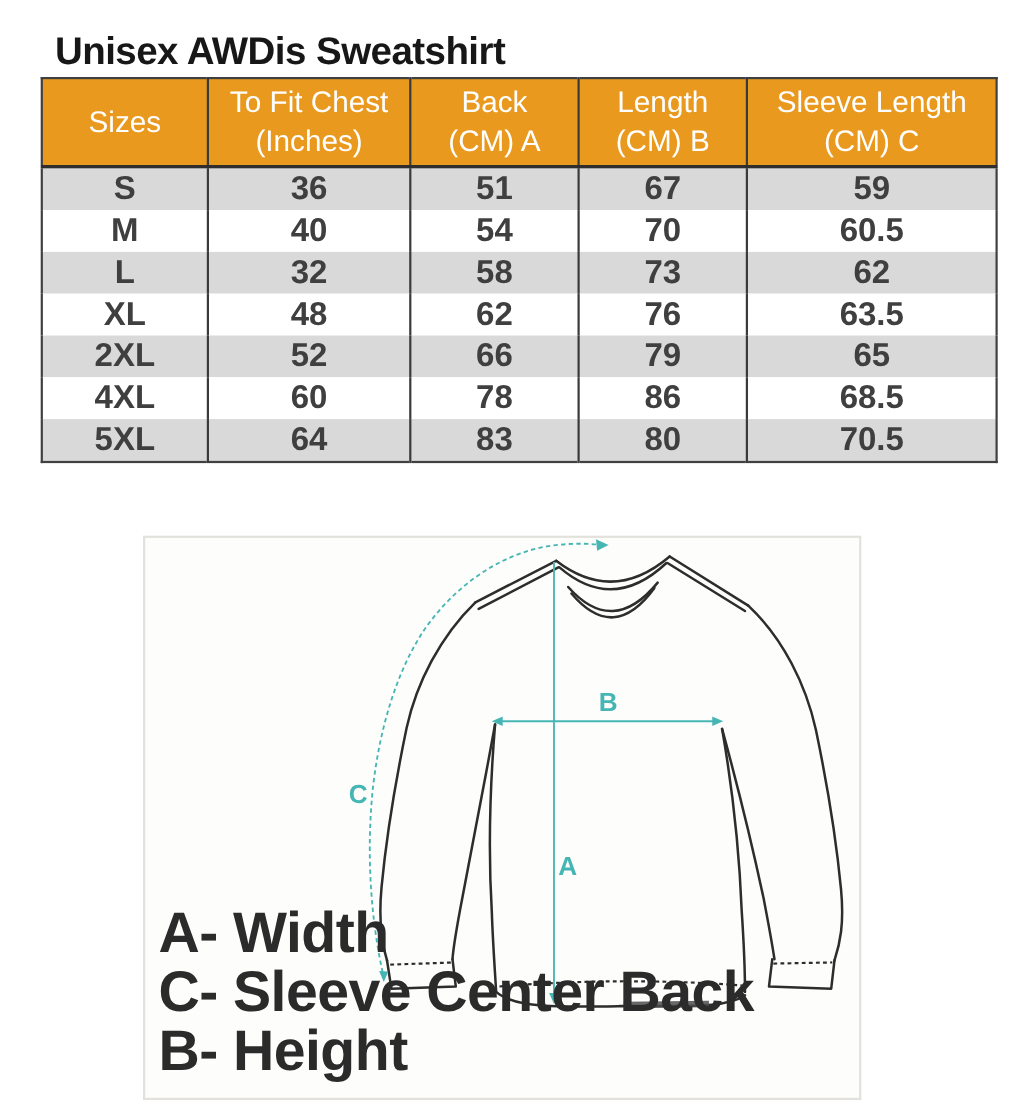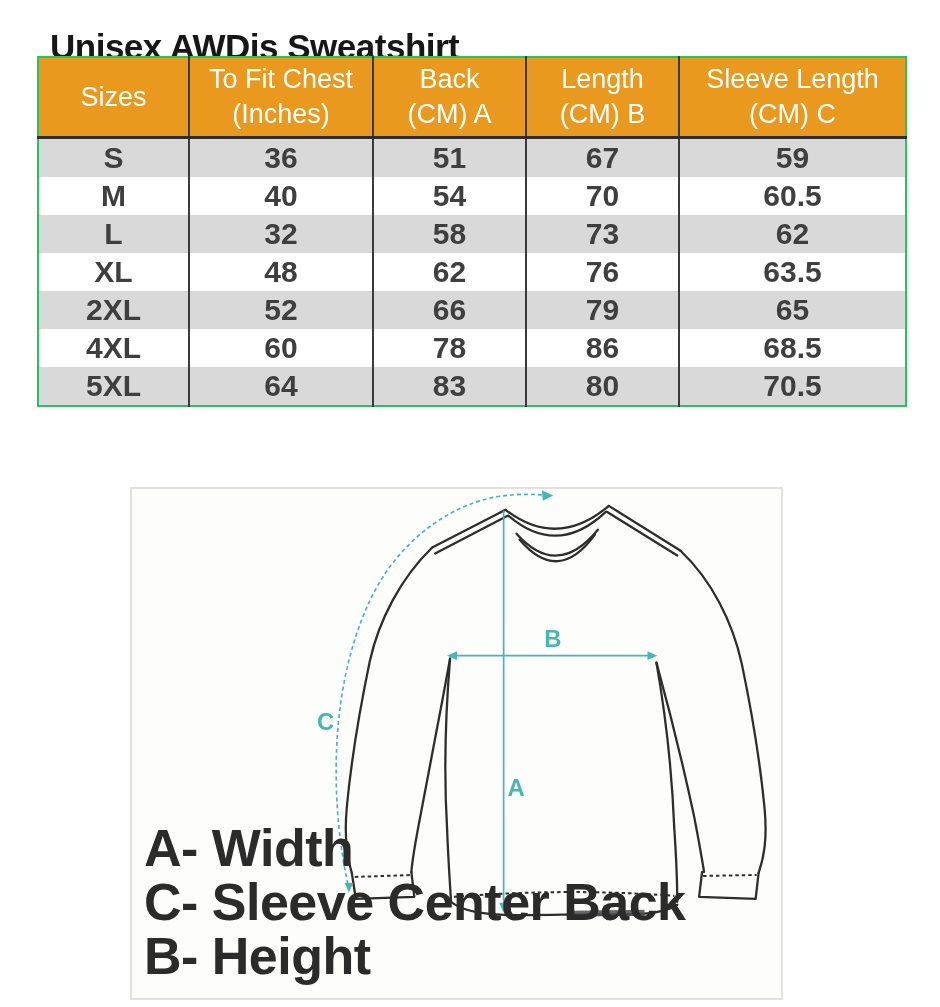--- a/index.html
+++ b/index.html
@@ -6,23 +6,23 @@
   body{
     width:940px;height:1007px;background:#ffffff;position:relative;overflow:hidden;
     font-family:"Liberation Sans",sans-serif;
     --c-header:#e8991e; --c-stripe:#d9d9d9; --c-text:#3f3f3f; --c-teal:#46b6b4; --c-outline:#2d2d2d;
   }
   .title{
     position:absolute;left:34px;top:10px;margin:16px;
     font-size:35px;font-weight:700;color:#171717;letter-spacing:-0.5px;line-height:42px;
   }
   table.size-table{
-    position:absolute;left:37px;top:56px;width:868px;
+    position:absolute;left:37px;top:70px;width:868px;
     border-collapse:collapse;table-layout:fixed;
-    border:2px solid #22c55e;
+    border:2px solid #404040;
   }
   table.size-table th, table.size-table td{
     border-left:2px solid #3a3a3a;padding:0;text-align:center;vertical-align:middle;
   }
   table.size-table th:first-child, table.size-table td:first-child{border-left:none;}
   thead tr{border-bottom:3px solid #2e2e2e;}
   thead th{
     background:var(--c-header);color:#ffffff;font-weight:400;font-size:27px;height:78px;
   }
   .hwrap{display:flex;flex-direction:column;justify-content:center;height:100%;line-height:35px;}

